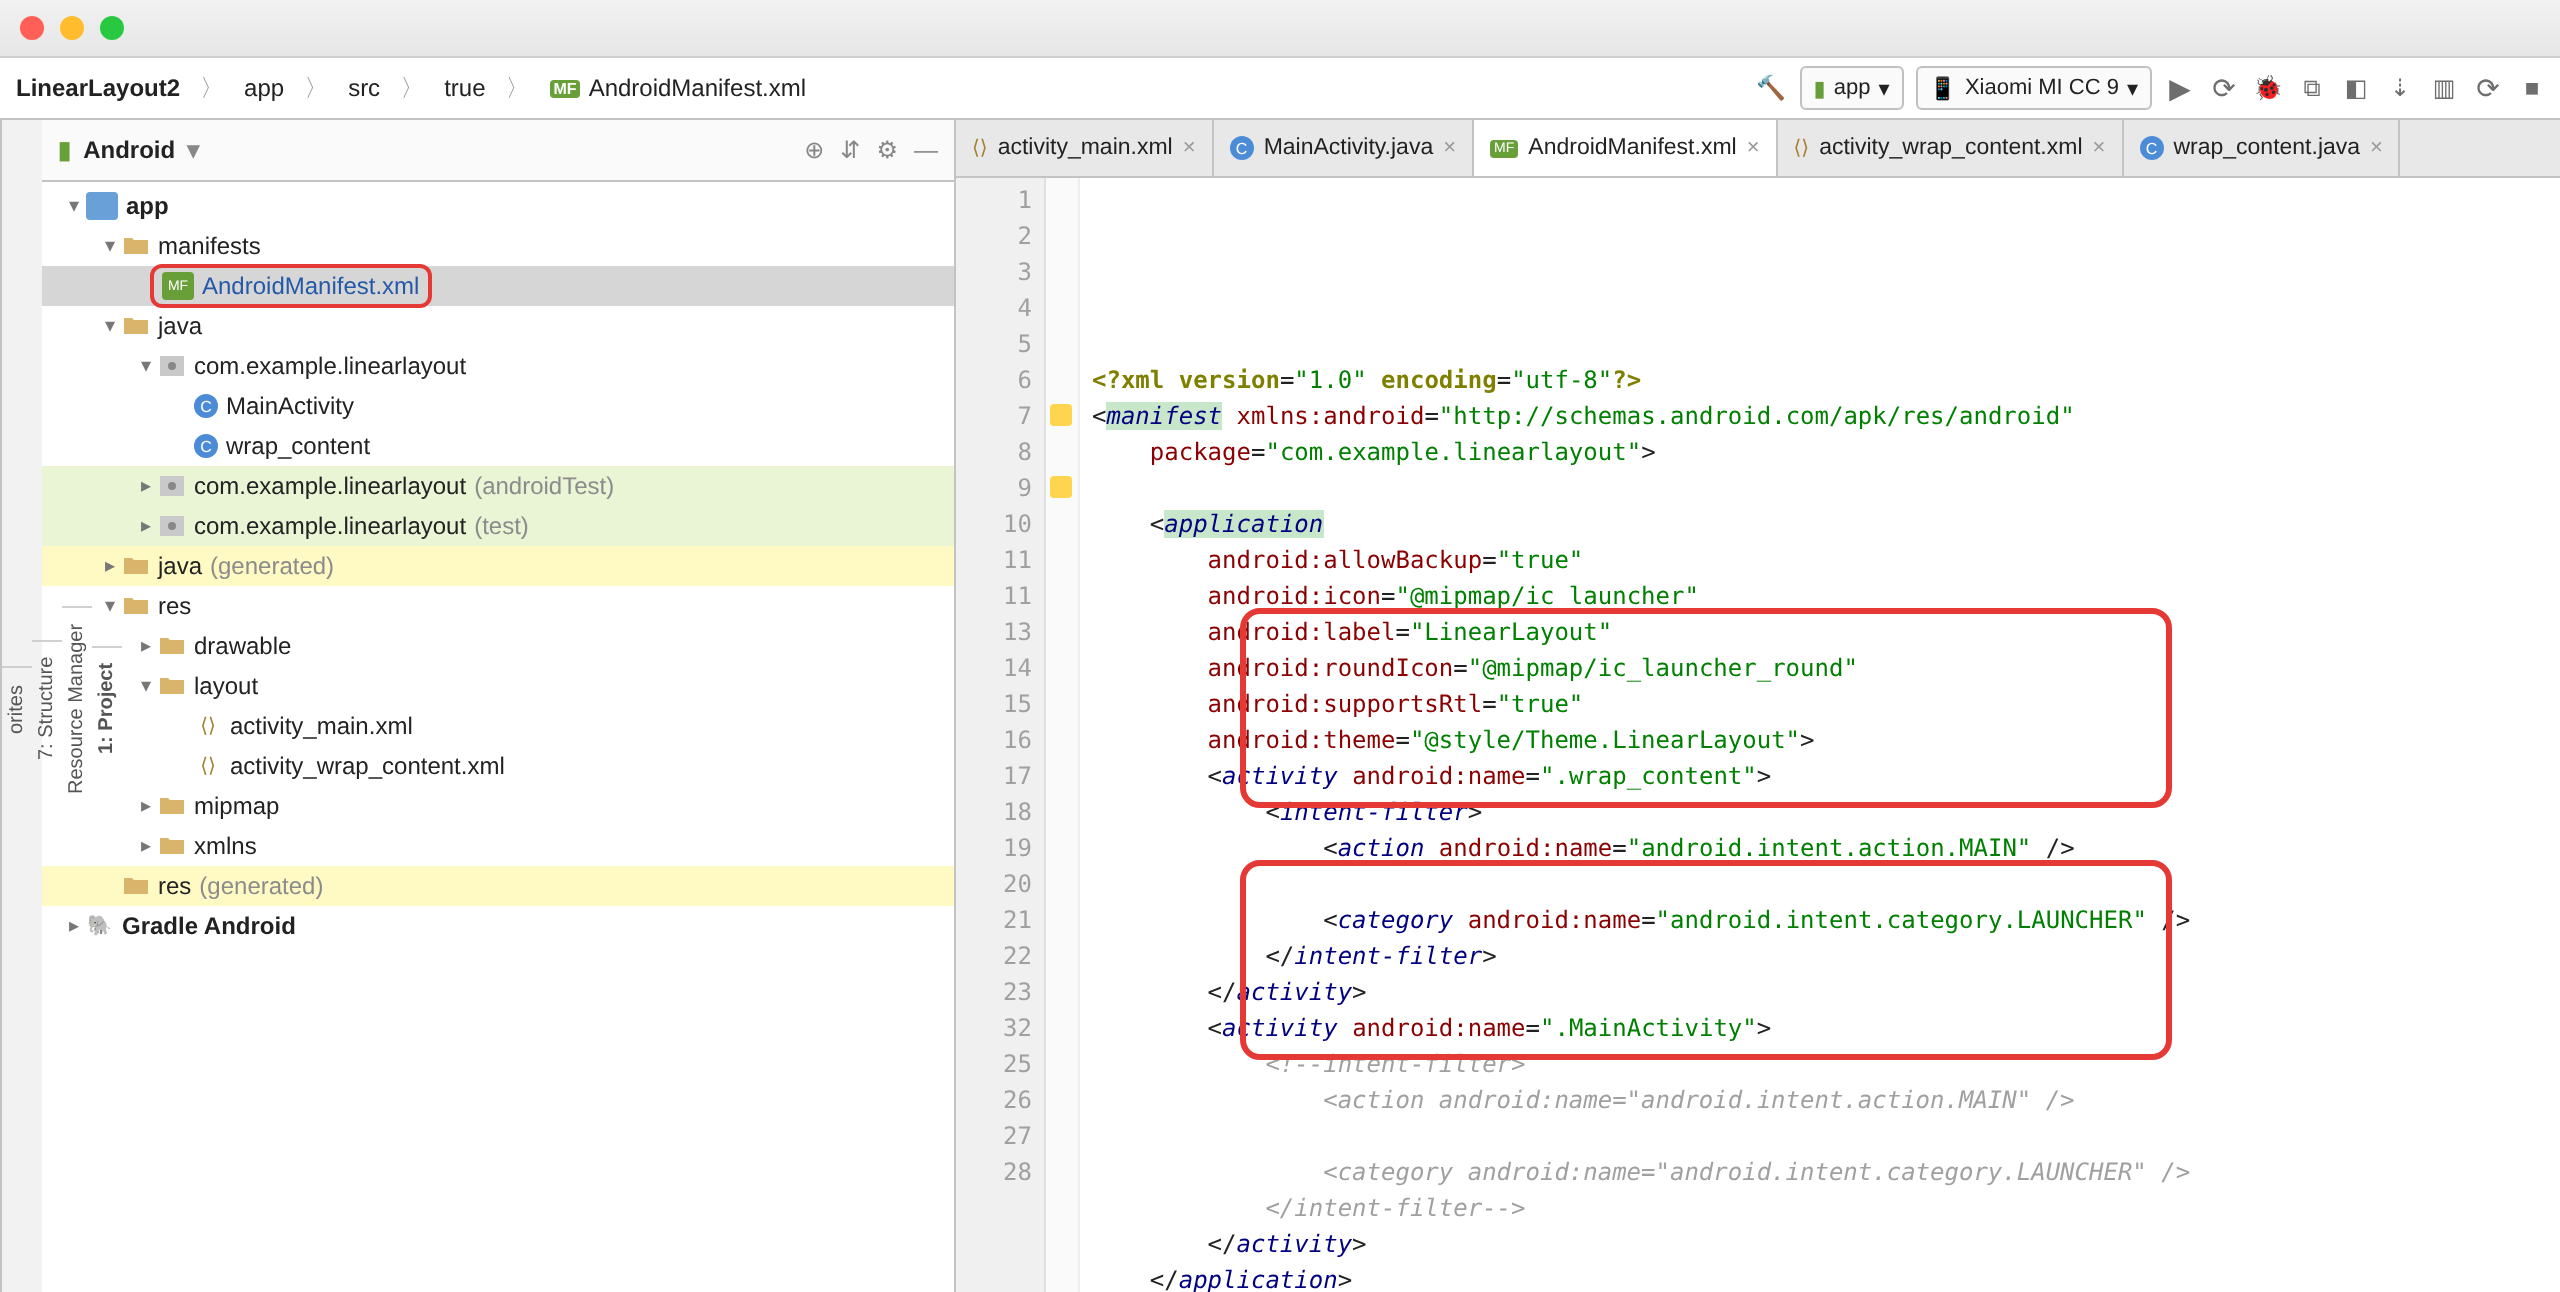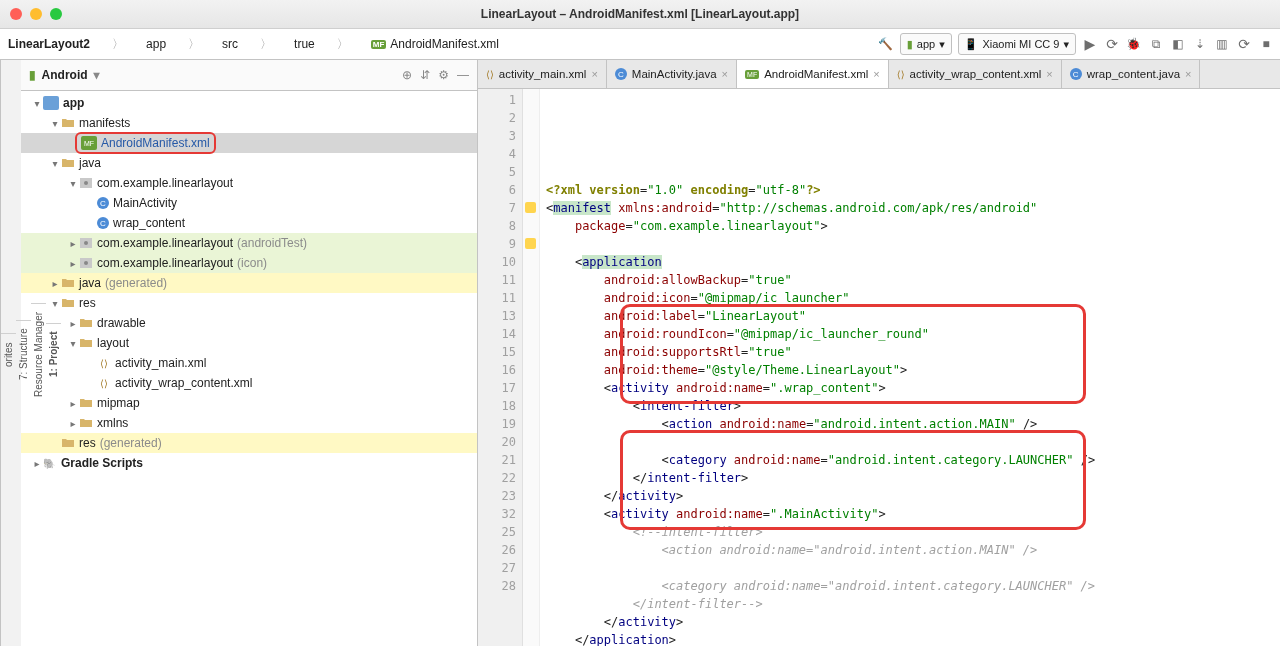--- a/index.html
+++ b/index.html
@@ -33,21 +33,21 @@
 
   
   .titlebar { height:28px; background:linear-gradient(#f2f2f2,#e6e6e6); border-bottom:1px solid #cfcfcf; display:flex; align-items:center; position:relative; }
   .traffic { display:flex; gap:8px; margin-left:10px; }
   .traffic span { width:12px; height:12px; border-radius:50%; display:inline-block; }
   .tl-close { background:#ff5f57; } .tl-min { background:#ffbd2e; } .tl-max { background:#28c940; }
   .title { position:absolute; left:0; right:0; text-align:center; font-weight:600; color:#333; }
 
   
   .navbar { height:30px; background:var(--panel-bg); border-bottom:1px solid var(--border); display:flex; align-items:center; justify-content:space-between; padding:0 6px; }
-  .breadcrumb { display:flex; align-items:center; gap:20px;text-align:right; }
+  .breadcrumb { display:flex; align-items:center; gap:8px;text-align:right; }
   .breadcrumb .crumb { display:flex; align-items:center; gap:4px; padding:0 2px; }
   .breadcrumb .sep { color:#999; }
   .mf-badge { background:#689f38; color:#fff; font-size:8px; padding:0 2px; border-radius:2px; font-weight:bold; }
   .toolbar { display:flex; align-items:center; gap:6px; }
   .toolbar .combo, .toolbar .btn { height:20px; border:1px solid #c0c0c0; border-radius:3px; background:#fafafa; display:flex; align-items:center; padding:0 6px; gap:4px; font-size:11px; }
   .toolbar .icon { width:16px; height:16px; display:inline-flex; align-items:center; justify-content:center; color:var(--toolbar-icon); }
   .droid { color:#689f38; }
   .run { color:var(--green-run); font-size:14px; } .stop { color:var(--red-stop); font-size:12px; }
 
   
@@ -82,34 +82,33 @@
   .tab .ic-xml { color:#a67f30; font-size:10px; } .tab .ic-cls { background:#4c8bd6; color:#fff; border-radius:50%; width:12px; height:12px; display:inline-flex; align-items:center; justify-content:center; font-size:8px; }
   .tab .ic-mf { background:#689f38; color:#fff; border-radius:2px; font-size:7px; padding:1px 2px; }
 
   .code-area { flex:1; display:flex; font-family:"Menlo","Consolas",monospace; font-size:12px; line-height:18px; overflow:hidden; position:relative; }
   .gutter { width:44px; background:var(--gutter); color:var(--gutter-text); text-align:right; border-right:1px solid #e0e0e0; padding-top:2px; }
   .gutter div { padding-right:6px; height:18px; position:relative; }
   .gutter .warn::after { content:""; position:absolute; right:-14px; top:3px; width:11px; height:11px; background:#ffd54f; border-radius:2px; }
   .fold-col { width:16px; background:#fafafa; border-right:1px solid #eee; }
   .code { flex:1; padding:2px 0 2px 6px; position:relative; white-space:pre; }
   .code .line { height:18px; }
-  .t-tag { color:var(--kw); } .t-attr { color:var(--attr); } .t-str { color:var(--str); } .t-prolog { color:var(--prolog); font-weight:bold; } .t-cmt { color:var(--comment); font-style:italic; }
+  .t-tag { color:var(--kw);font-style:italic; } .t-attr { color:var(--attr); } .t-str { color:var(--str); } .t-prolog { color:var(--prolog); font-weight:bold; } .t-cmt { color:var(--comment); font-style:italic; }
   .sel-word { background:var(--sel-green); }
   .red-frame { position:absolute; border:3px solid var(--red-box); border-radius:10px; pointer-events:none; }
 </style>
 </head>
 <body>
 
 <div class="titlebar">
   <div class="traffic">
     <span class="tl-close"></span>
     <span class="tl-min"></span>
     <span class="tl-max"></span>
   </div>
-  <div class="title">LinearLayout – AndroidManifest.xml [LinearLayout.app]</div>
 </div>
 
 <div class="navbar">
   <div class="breadcrumb" id="breadcrumb">
       <span class="crumb">
         <span style="font-weight: 600;">LinearLayout2</span>
       </span>
       <span class="sep">〉</span>
       <span class="crumb">
         <span>app</span>
@@ -243,21 +242,21 @@
         </div>
         <div class="node" style="padding-left: 46px; background: var(--highlight-green);">
           <span class="arrow">▸</span>
           <span class="ic pkg">
             <svg width="12" height="10">
               <rect width="12" height="10" fill="#c9c9c9"></rect>
               <circle cx="6" cy="5" r="2" fill="#888"></circle>
             </svg>
           </span>
           <span>com.example.linearlayout</span>
-          <span class="muted">(icon)</span>
+          <span class="muted">(test)</span>
         </div>
         <div class="node" style="padding-left: 28px; background: var(--highlight-yellow);">
           <span class="arrow">▸</span>
           <span class="ic folder">
             <svg width="12" height="10">
               <path d="M0 1h4l1 1h7v7H0z" fill="#d8b56a"></path>
             </svg>
           </span>
           <span>java</span>
           <span class="muted">(generated)</span>
@@ -323,21 +322,21 @@
             <svg width="12" height="10">
               <path d="M0 1h4l1 1h7v7H0z" fill="#d8b56a"></path>
             </svg>
           </span>
           <span>res</span>
           <span class="muted">(generated)</span>
         </div>
         <div class="node" style="padding-left: 10px;">
           <span class="arrow">▸</span>
           <span class="ic gradle">🐘</span>
-          <span style="font-weight: 700;">Gradle Scripts</span>
+          <span style="font-weight: 700;">Gradle Android</span>
         </div>
       </div>
   </div>
 
   <div class="editor">
     <div class="tabs" id="tabs">
         <div class="tab">
           <span class="ic-xml">⟨⟩</span>
           <span>activity_main.xml</span>
           <span class="close">×</span>

